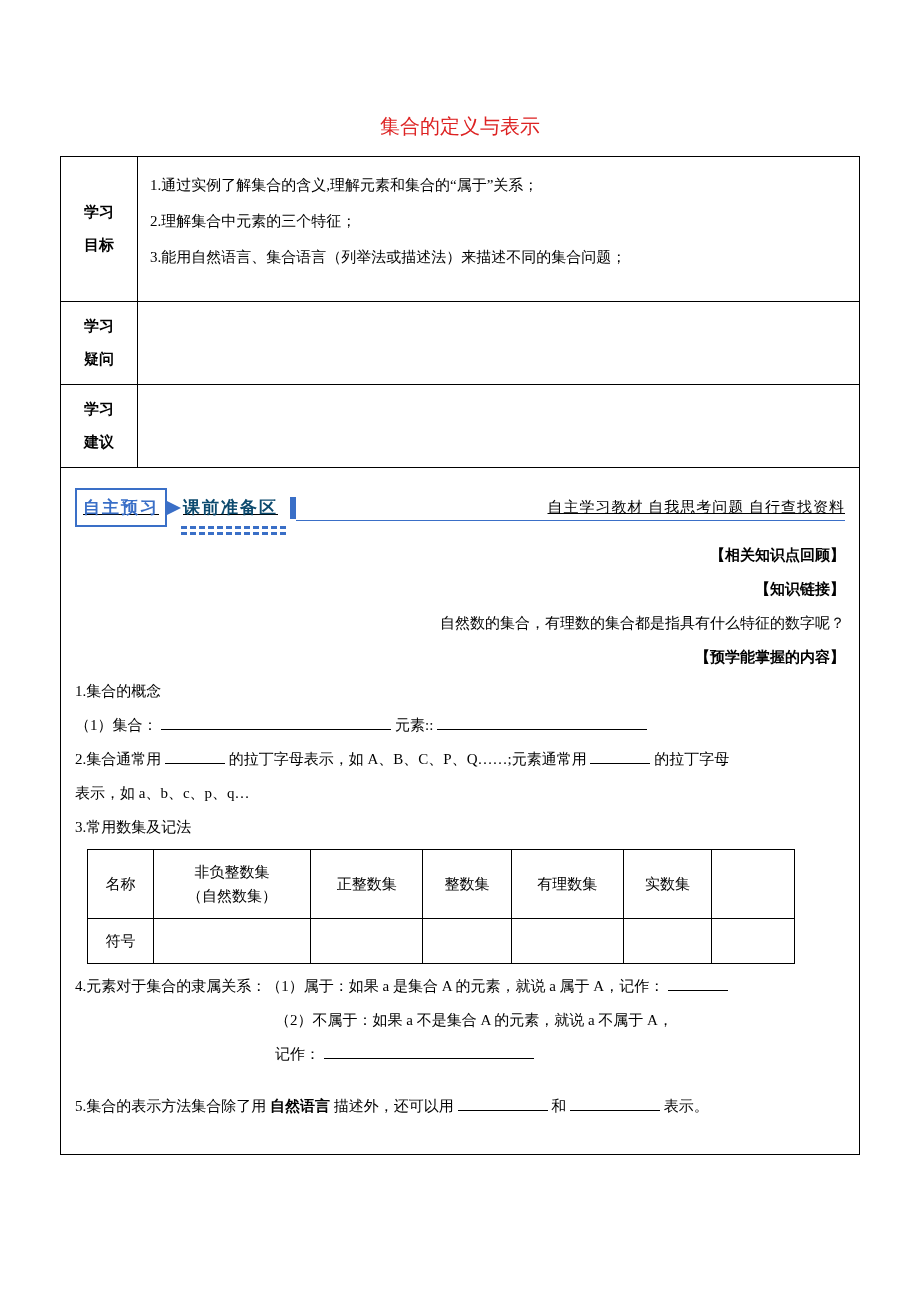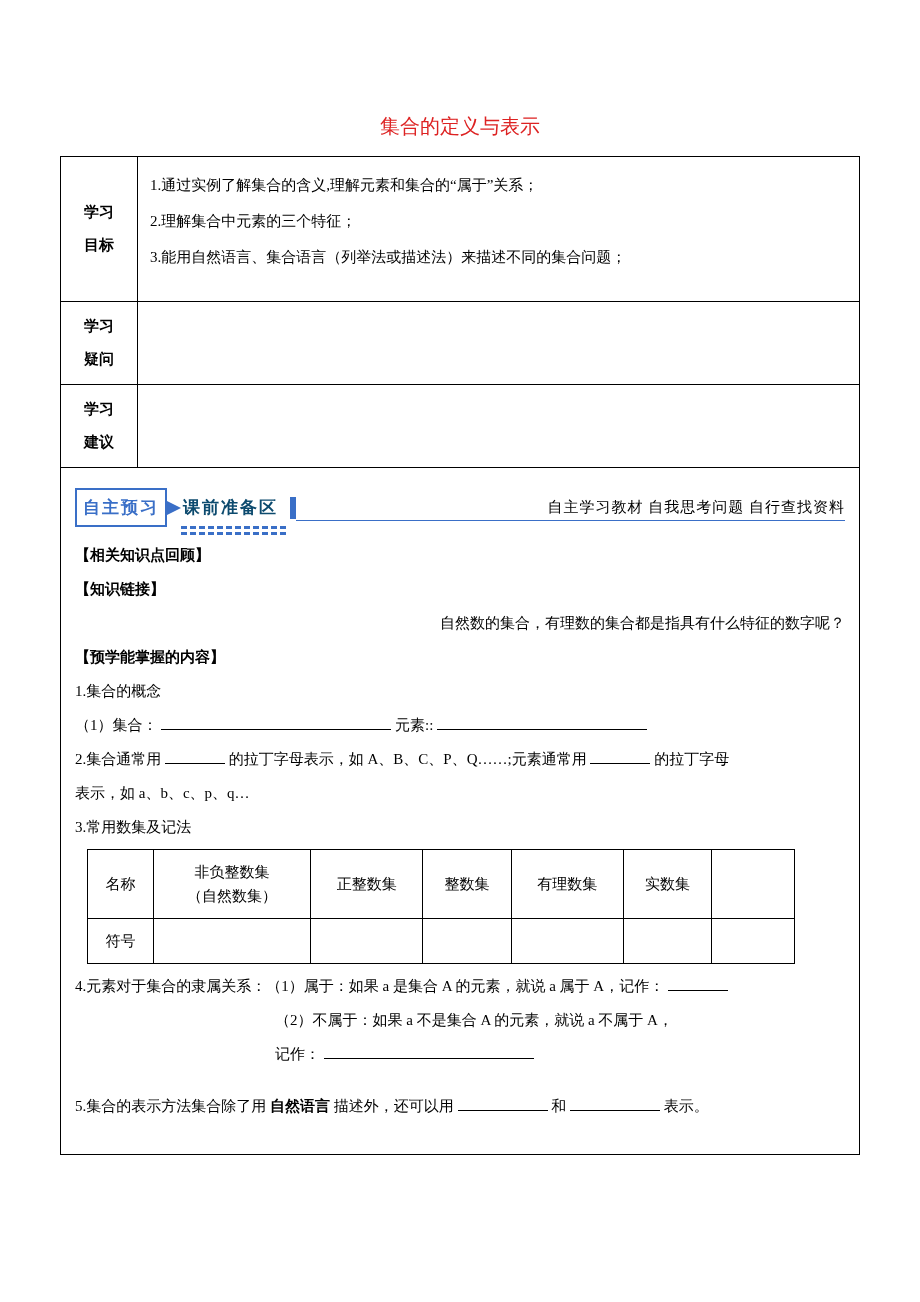--- a/index.html
+++ b/index.html
@@ -40,20 +40,21 @@
   .content-area { padding: 12px 14px 26px 14px; }
 
   .goals-line { line-height: 2.4; }
   .empty-row { height: 62px; }
 
   
   .banner {
     display: flex;
     align-items: center;
     margin: 8px 0 16px 0;
+    text-decoration: underline;
   }
   .banner-box {
     border: 2px solid #3a6fc7;
     color: #3a6fc7;
     font-weight: bold;
     padding: 4px 6px;
     font-family: "KaiTi","STKaiti","SimSun",serif;
     font-size: 17px;
     letter-spacing: 2px;
   }
@@ -90,21 +91,21 @@
   .slogan {
     flex: 1;
     font-family: "KaiTi","STKaiti","SimSun",serif;
     font-size: 15px;
     border-bottom: 1px solid #3a6fc7;
     padding-bottom: 1px;
     letter-spacing: 1px;
     text-align: right;
   }
 
-  .bold { font-weight: bold; }
+  .bold { font-weight: bold; text-align: right; }
   .p { margin: 10px 0; }
   .indent { text-indent: 0.3em; text-align: right; }
   .blank {
     display: inline-block;
     border-bottom: 1px solid #000;
     height: 1em;
     vertical-align: baseline;
   }
   .w60 { width: 60px; }
   .w180 { width: 230px; }

